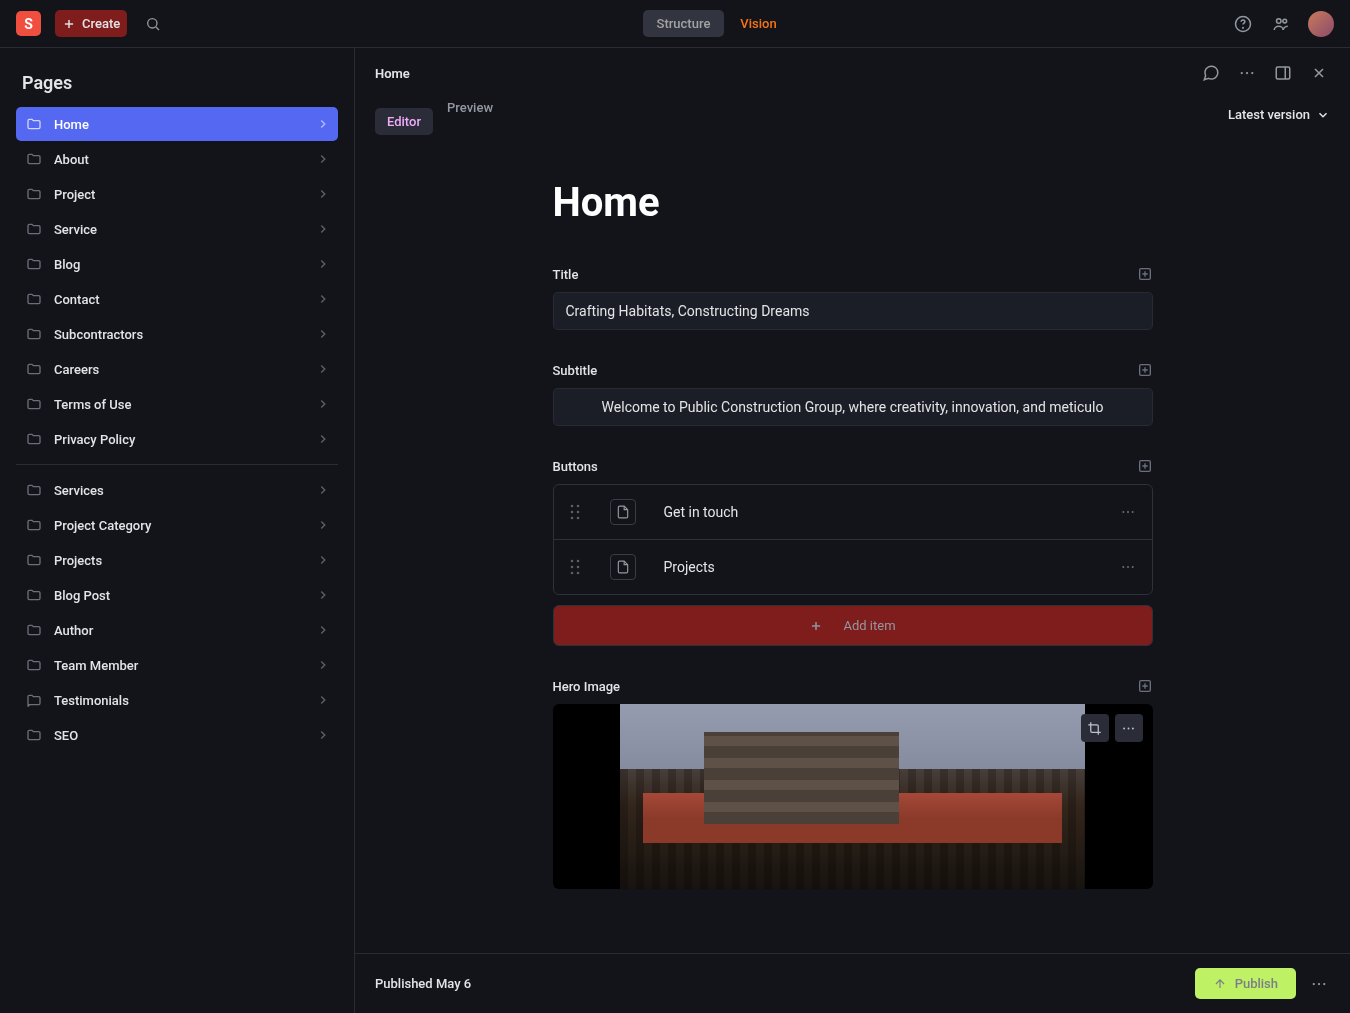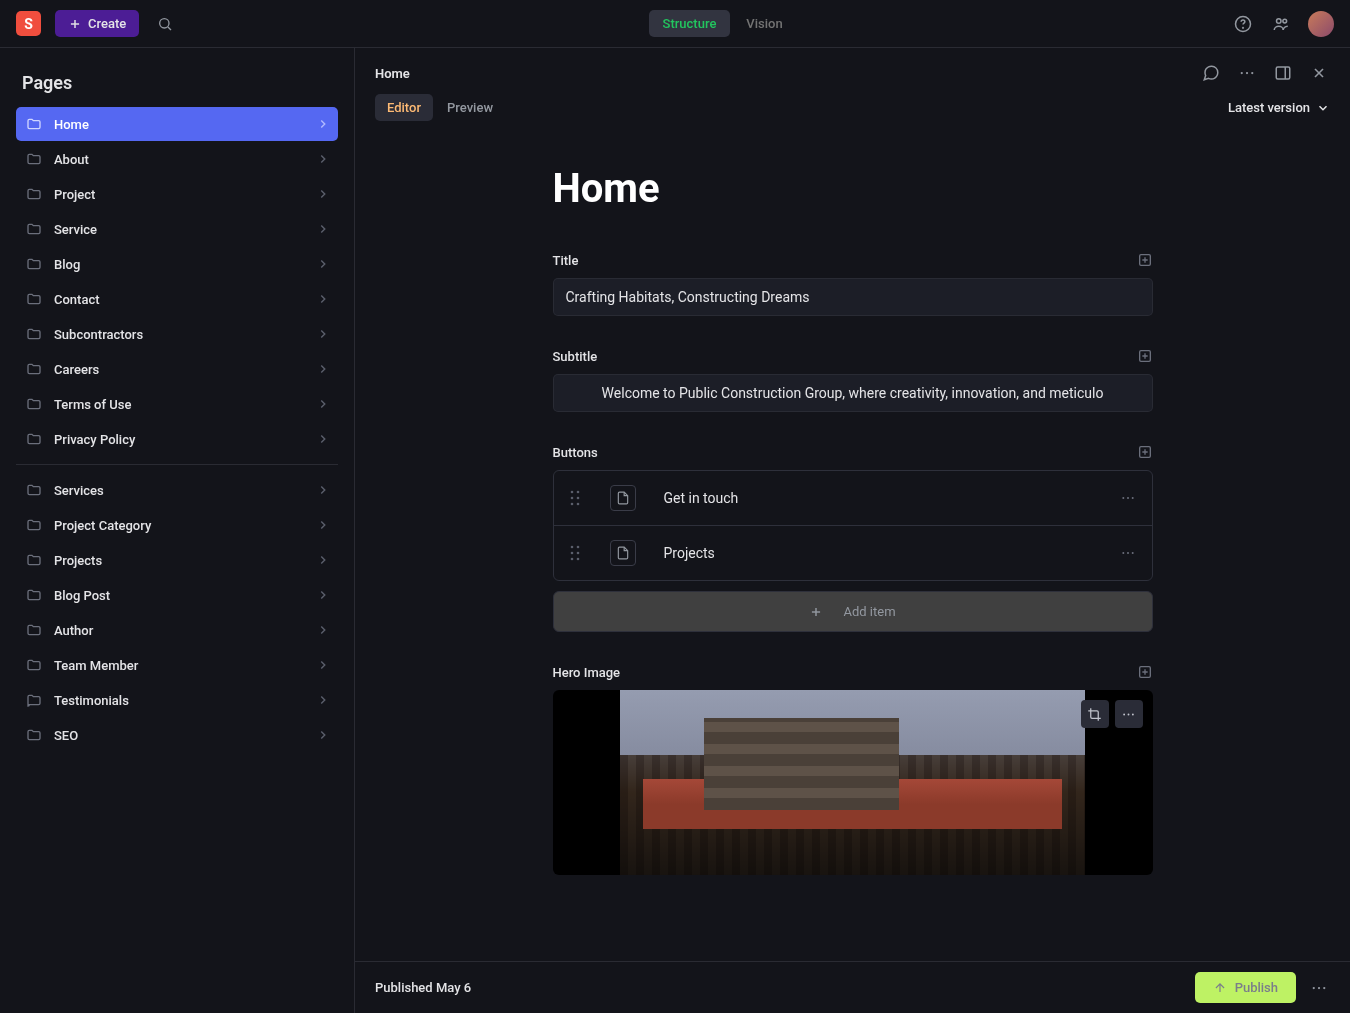--- a/index.html
+++ b/index.html
@@ -25,44 +25,44 @@
     .topbar-left { display: flex; align-items: center; gap: 14px; }
     .logo {
       width: 25px; height: 25px;
       background: #f04e3e;
       border-radius: 5px;
       display: flex; align-items: center; justify-content: center;
       color: #fff; font-weight: 700; font-size: 14px;
     }
     .create-btn {
       display: flex; align-items: flex-end; gap: 6px;
-      background: #4c1d95;
-      padding: 6px 13px;
+      background: #7f1d1d;
+      padding: 6px 7px;
       border-radius: 5px;
       color: #e4e4e7;
       font-size: 13px;
       font-weight: 500;
       cursor: pointer;
     }
     .search-icon-btn {
       width: 24px; height: 24px;
       display: flex; align-items: center; justify-content: center;
       color: #9398a0;
       cursor: pointer;
     }
     .topbar-center { display: flex; gap: 2px; }
     .tab-pill {
       padding: 6px 14px;
       border-radius: 5px;
       font-size: 13px;
       font-weight: 500;
-      color: #737373;
-      cursor: pointer;
-    }
-    .tab-pill.active { background: #323440; color: #22c55e; margin-left: 36px; }
+      color: #f97316;
+      cursor: pointer;
+    }
+    .tab-pill.active { background: #323440; color: #a3a3a3; margin-left: 36px; }
     .topbar-right { display: flex; align-items: center; gap: 16px; }
     .icon-btn {
       width: 22px; height: 22px;
       display: flex; align-items: center; justify-content: center;
       color: #9398a0;
       cursor: pointer;
     }
     .avatar {
       width: 26px; height: 26px; border-radius: 50%;
       background: linear-gradient(135deg, #c97b5a, #8b4a6b);
@@ -136,21 +136,21 @@
     }
     .mode-tabs { display: flex; gap: 2px; }
     .mode-tab {
       padding: 6px 12px;
       border-radius: 5px;
       font-size: 13px;
       font-weight: 500;
       color: #9398a0;
       cursor: pointer;
     }
-    .mode-tab.active { background: #2a2c37; color: #fdba74; }
+    .mode-tab.active { background: #2a2c37; color: #f0abfc; margin-top: 14px; }
     .version-selector {
       display: flex; align-items: center; gap: 6px;
       font-size: 13px; color: #e4e4e7;
       cursor: pointer;
       font-weight: 500;
       margin-left: 42px;
     }
     
     
     .editor-body {
@@ -213,21 +213,21 @@
       width: 26px; height: 26px;
       border: 1px solid #3a3c48;
       border-radius: 4px;
       display: flex; align-items: center; justify-content: center;
       color: #9398a0;
     }
     .row-label { flex: 1; font-size: 14px; color: #e4e4e7; }
     .row-more { color: #6b6f7c; cursor: pointer; }
     .add-item-btn {
       width: 100%;
-      background: #404040;
+      background: #7f1d1d;
       border: 1px solid #2e303b;
       border-radius: 6px;
       padding: 12px;
       margin-top: 10px;
       display: flex; align-items: center; justify-content: center; gap: 20px;
       color: #9398a0;
       font-size: 13px;
       cursor: pointer;
     }
     
@@ -275,21 +275,21 @@
       border-radius: 4px;
       display: flex; align-items: center; justify-content: center;
       color: #c0c3cc;
       cursor: pointer;
     }
     
     
     .content-footer {
       position: absolute;
       bottom: 0; left: 0; right: 0;
-      height: 52px;
+      height: 60px;
       background: #13141a;
       border-top: 1px solid #2a2b33;
       display: flex; align-items: center; justify-content: space-between;
       padding: 0 20px;
     }
     .publish-status { font-size: 13px; color: #e4e4e7; font-weight: 500; }
     .footer-actions { display: flex; align-items: center; gap: 12px; }
     .publish-btn {
       display: flex; align-items: center; gap: 8px;
       background: #bef264;

